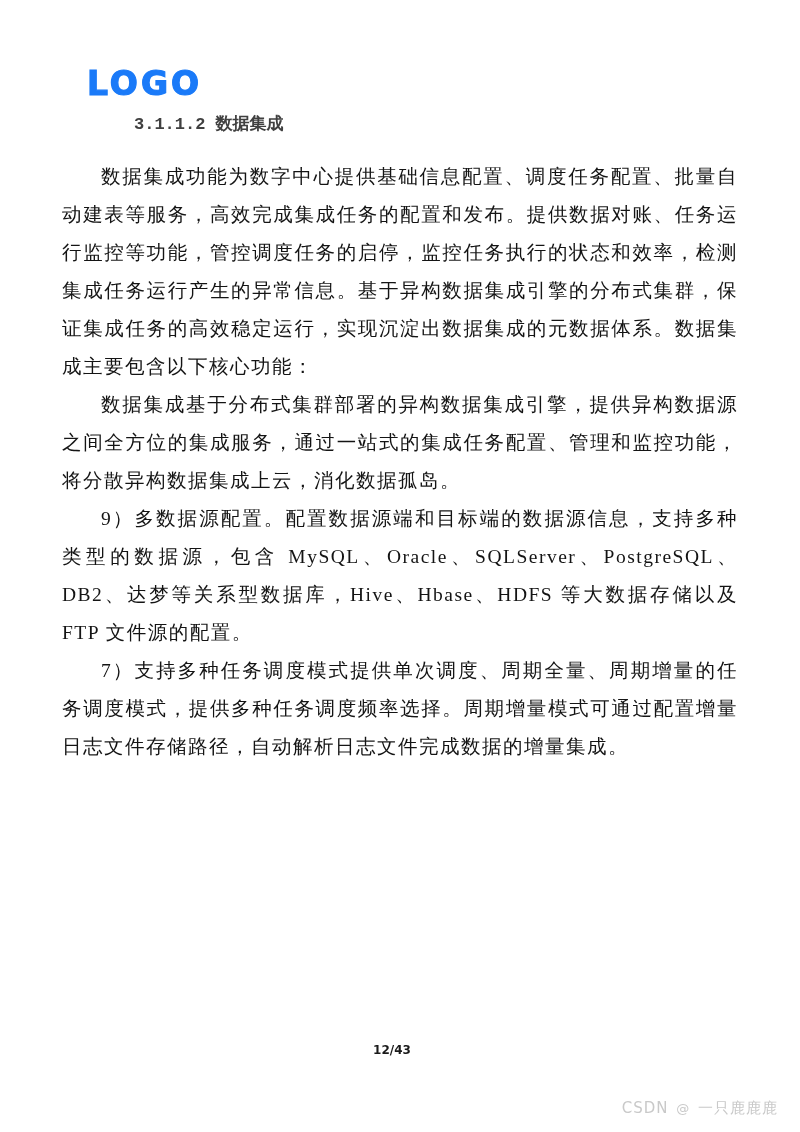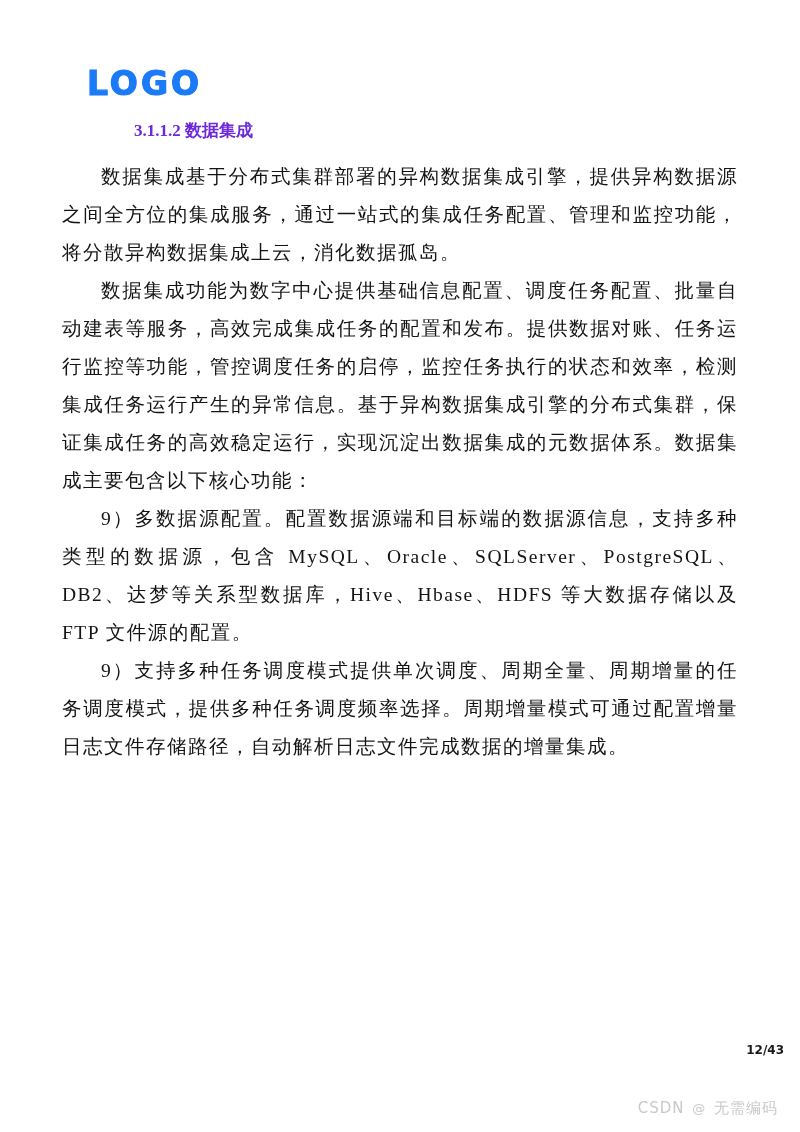--- a/index.html
+++ b/index.html
@@ -24,26 +24,26 @@
     font-weight: 800;
     font-size: 33px;
     line-height: 36px;
     letter-spacing: 3px;
     color: #1a7af8;
     -webkit-text-stroke: 1.2px #1a7af8;
   }
   .heading {
     position: absolute;
     left: 134px;
-    top: 118px;
-    font-family: Liberation Serif, serif;
+    top: 112px;
+    font-family: Liberation Mono, monospace;
     font-weight: 700;
     font-size: 17px;
     line-height: 26px;
-    color: #6d28d9;
+    color: #404040;
     white-space: nowrap;
   }
   .body-text {
     position: absolute;
     left: 62px;
     top: 158px;
     width: 676px;
     font-family: "Liberation Serif", serif;
     font-size: 19.5px;
     line-height: 38px;
@@ -55,21 +55,21 @@
   .body-text p {
     margin: 0;
     padding: 0;
     text-indent: 2em;
   }
   .footer-page {
     position: absolute;
     top: 1043px;
     left: 0;
     width: 100%;
-    text-align: right;
+    text-align: center;
     font-family: "DejaVu Sans", sans-serif;
     font-weight: 700;
     font-size: 12px;
     color: #1a1a1a;
   }
   .watermark {
     position: absolute;
     top: 1099px;
     right: 6px;
     font-family: "DejaVu Sans", sans-serif;
@@ -87,27 +87,27 @@
 </head>
 <body>
 
 <div class="page">
 
   <div class="logo">LOGO</div>
 
   <h2 class="heading" style="margin:0; font-size:17px;">3.1.1.2 数据集成</h2>
 
   <div class="body-text">
+    <p>数据集成功能为数字中心提供基础信息配置、调度任务配置、批量自动建表等服务，高效完成集成任务的配置和发布。提供数据对账、任务运行监控等功能，管控调度任务的启停，监控任务执行的状态和效率，检测集成任务运行产生的异常信息。基于异构数据集成引擎的分布式集群，保证集成任务的高效稳定运行，实现沉淀出数据集成的元数据体系。数据集成主要包含以下核心功能：</p>
     <p>数据集成基于分布式集群部署的异构数据集成引擎，提供异构数据源之间全方位的集成服务，通过一站式的集成任务配置、管理和监控功能，将分散异构数据集成上云，消化数据孤岛。</p>
-    <p>数据集成功能为数字中心提供基础信息配置、调度任务配置、批量自动建表等服务，高效完成集成任务的配置和发布。提供数据对账、任务运行监控等功能，管控调度任务的启停，监控任务执行的状态和效率，检测集成任务运行产生的异常信息。基于异构数据集成引擎的分布式集群，保证集成任务的高效稳定运行，实现沉淀出数据集成的元数据体系。数据集成主要包含以下核心功能：</p>
     <p>9）多数据源配置。配置数据源端和目标端的数据源信息，支持多种类型的数据源，包含 MySQL、Oracle、SQLServer、PostgreSQL、DB2、达梦等关系型数据库，Hive、Hbase、HDFS 等大数据存储以及 FTP 文件源的配置。</p>
-    <p>9）支持多种任务调度模式提供单次调度、周期全量、周期增量的任务调度模式，提供多种任务调度频率选择。周期增量模式可通过配置增量日志文件存储路径，自动解析日志文件完成数据的增量集成。</p>
+    <p>7）支持多种任务调度模式提供单次调度、周期全量、周期增量的任务调度模式，提供多种任务调度频率选择。周期增量模式可通过配置增量日志文件存储路径，自动解析日志文件完成数据的增量集成。</p>
   </div>
 
   <div class="footer-page">12/43</div>
 
   <div class="watermark">
     <span>CSDN</span>
     <span class="at-icon">@</span>
-    <span>无需编码</span>
+    <span>一只鹿鹿鹿</span>
   </div>
 
 </div>
 
 </body></html>

